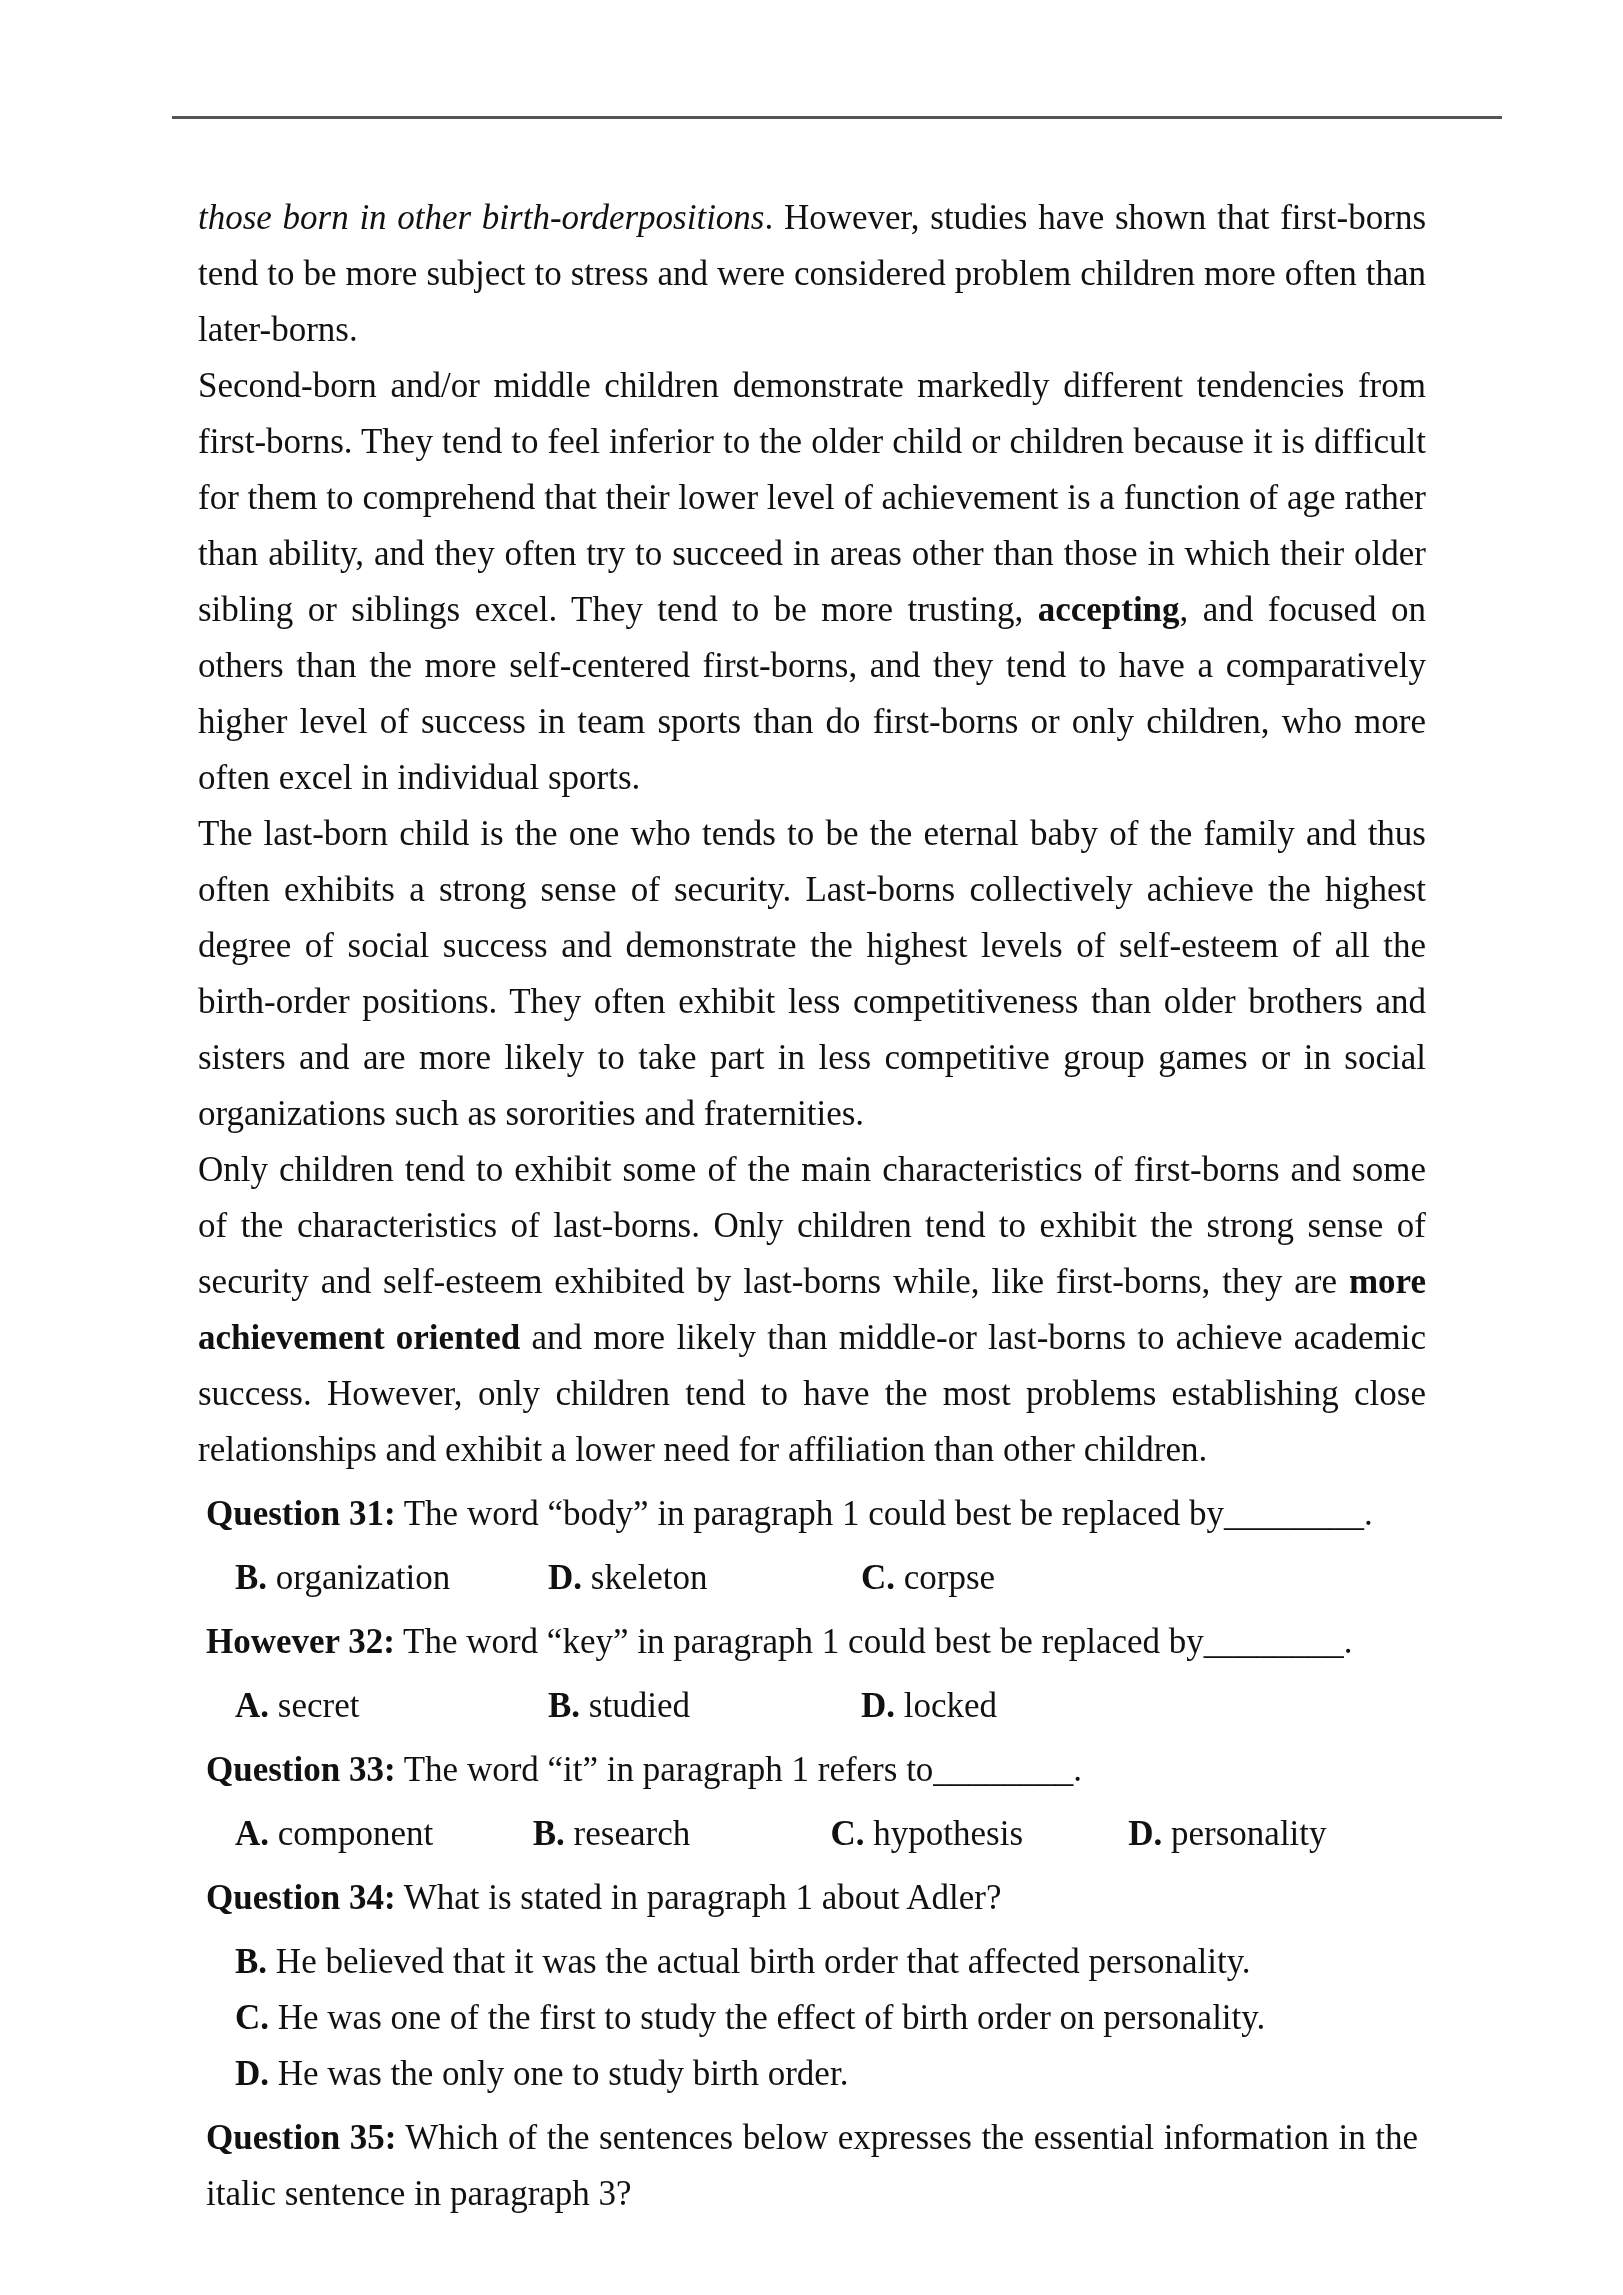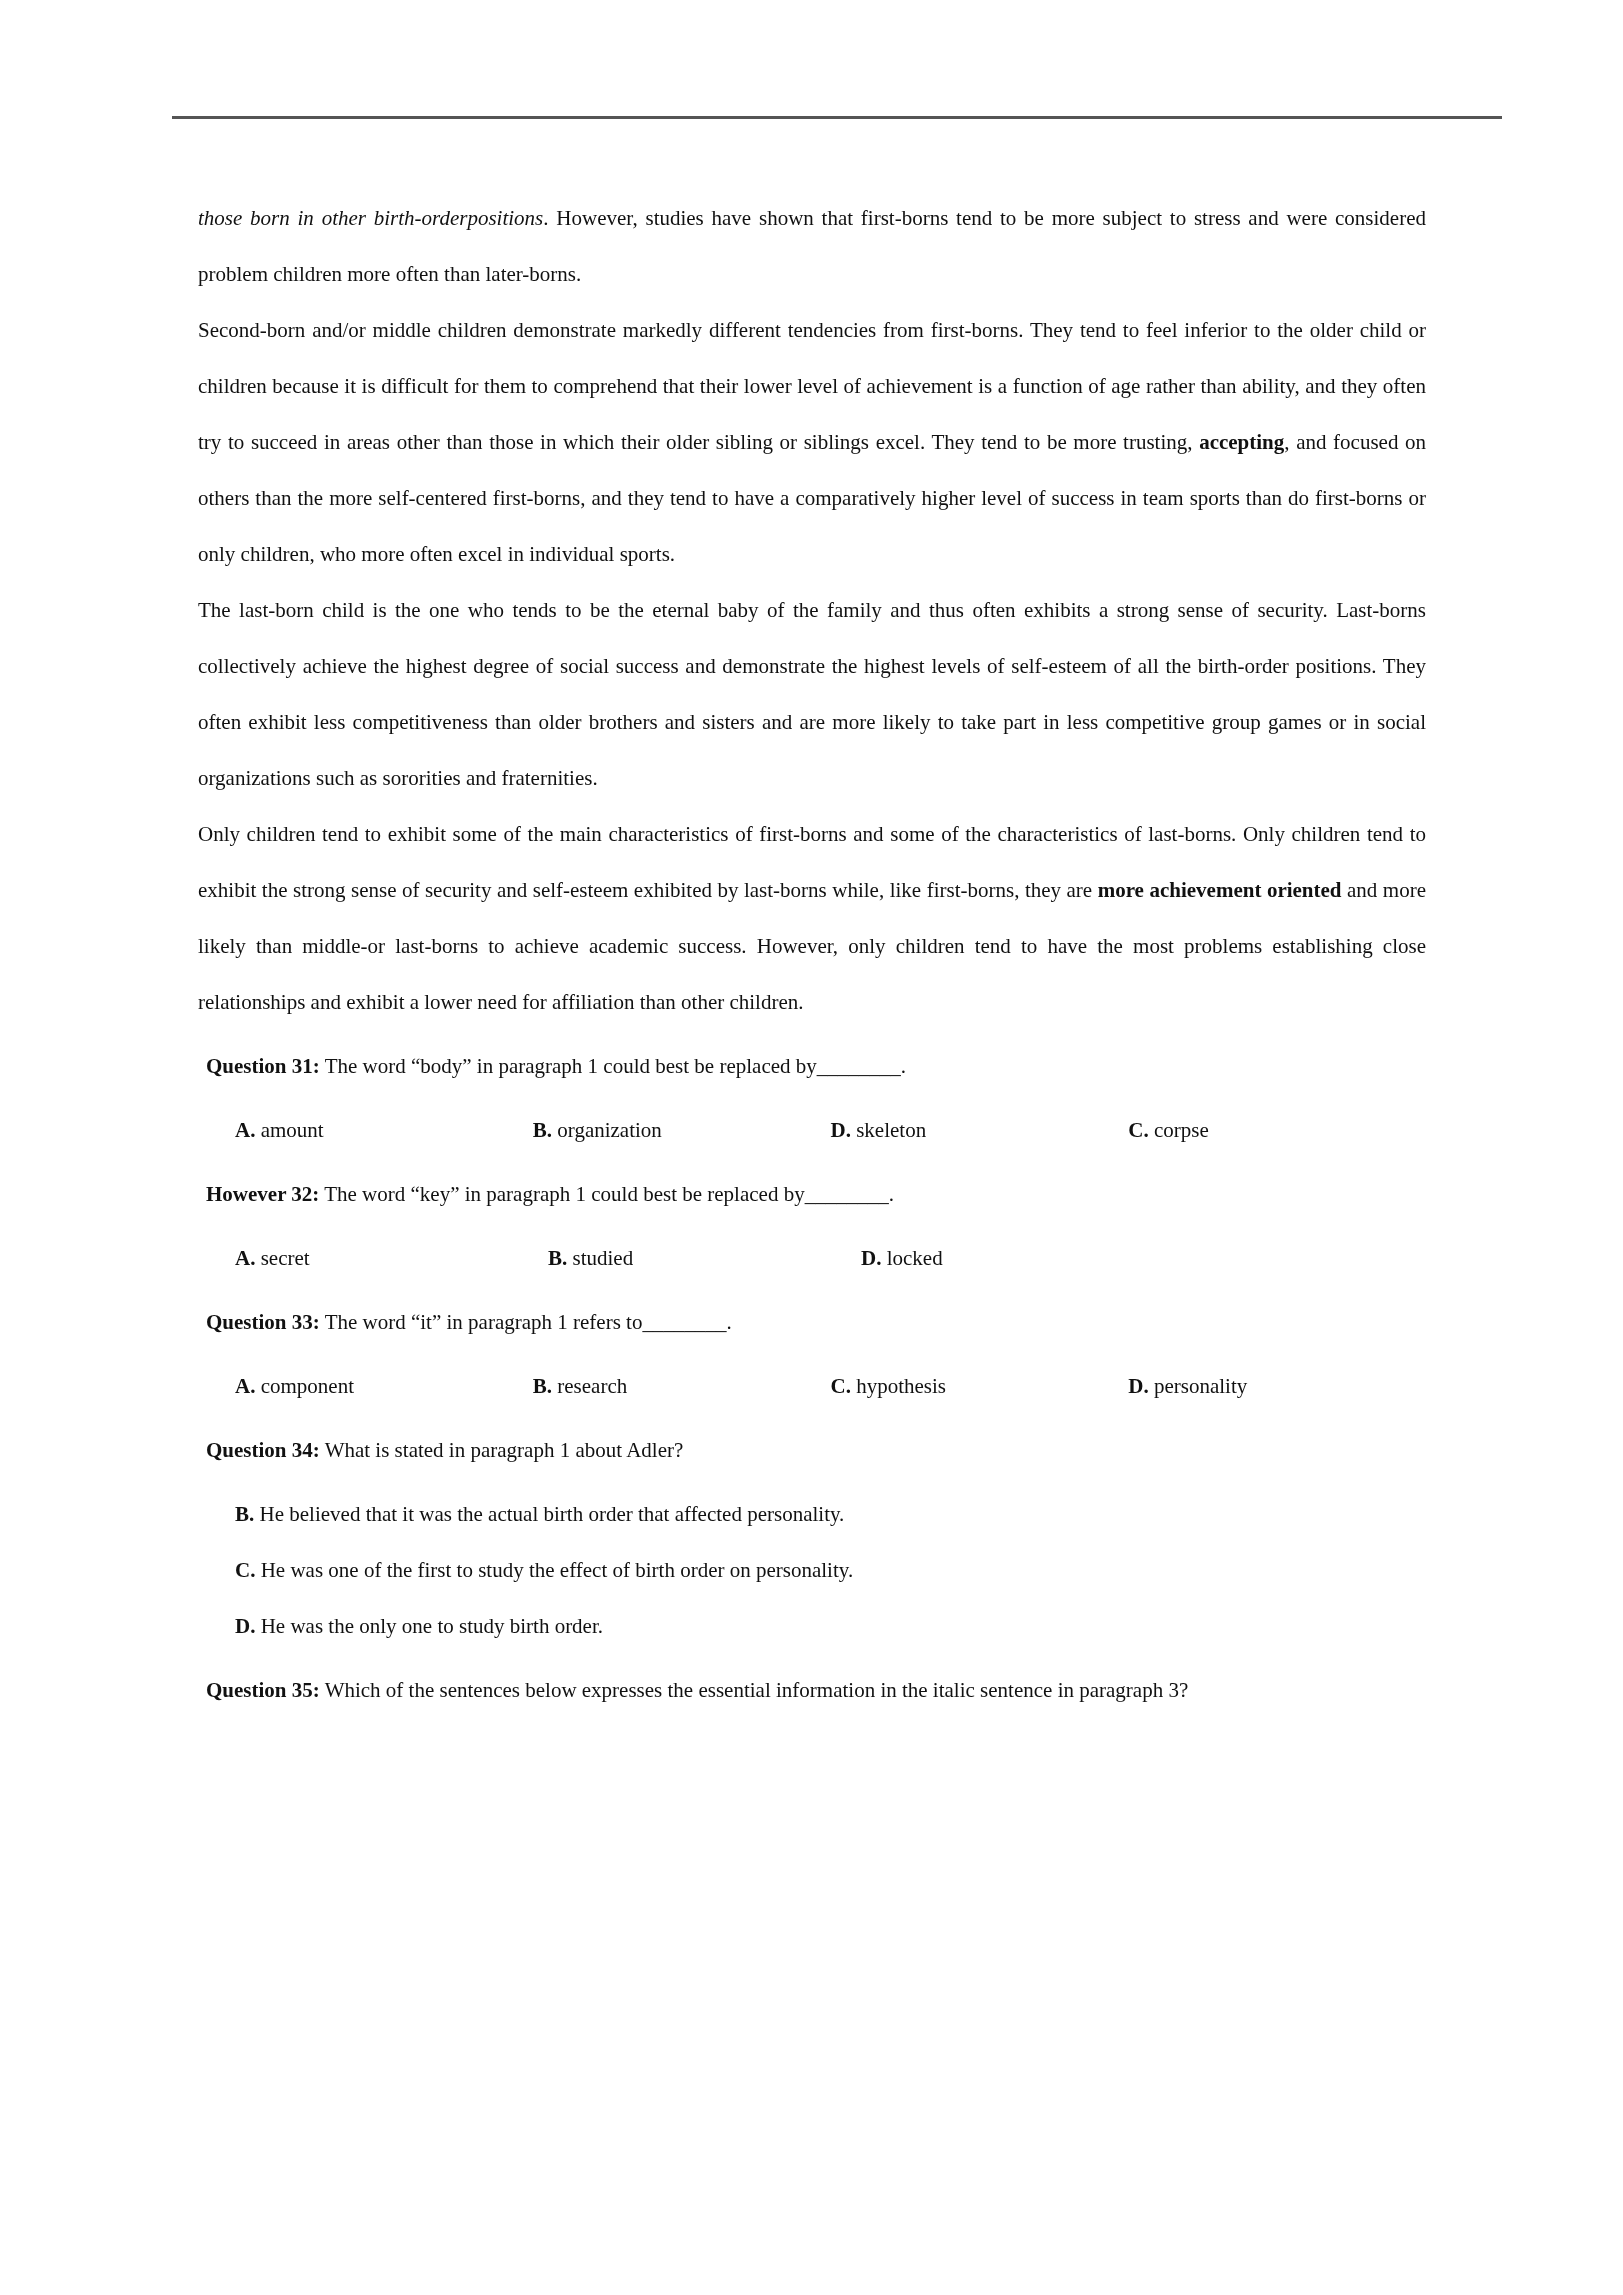--- a/index.html
+++ b/index.html
@@ -17,21 +17,21 @@
       top: 116px;
       width: 1330px;
       height: 2.6px;
       background: #555555;
     }
     .content {
       position: absolute;
       left: 198px;
       top: 190px;
       width: 1228px;
-      font-size: 21px;
+      font-size: 35px;
       line-height: 56px;
     }
     .para {
       margin: 0;
       text-align: justify;
       text-align-last: left;
     }
     .para span.u {
       font-weight: bold;
       text-decoration-thickness: 2.6px;
@@ -65,21 +65,20 @@
 
   <p class="para"><span>Second-born and/or middle children demonstrate markedly different tendencies from first-borns. They tend to feel inferior to the older child or children because it is difficult for them to comprehend that their lower level of achievement is a function of age rather than ability, and they often try to succeed in areas other than those in which their older sibling or siblings excel. They tend to be more trusting, </span><span class="u">accepting</span><span>, and focused on others than the more self-centered first-borns, and they tend to have a comparatively higher level of success in team sports than do first-borns or only children, who more often excel in individual sports.</span></p>
 
   <p class="para">The last-born child is the one who tends to be the eternal baby of the family and thus often exhibits a strong sense of security. Last-borns collectively achieve the highest degree of social success and demonstrate the highest levels of self-esteem of all the birth-order positions. They often exhibit less competitiveness than older brothers and sisters and are more likely to take part in less competitive group games or in social organizations such as sororities and fraternities.</p>
 
   <p class="para"><span>Only children tend to exhibit some of the main characteristics of first-borns and some of the characteristics of last-borns. Only children tend to exhibit the strong sense of security and self-esteem exhibited by last-borns while, like first-borns, they are </span><span class="u">more achievement oriented</span><span> and more likely than middle-or last-borns to achieve academic success. However, only children tend to have the most problems establishing close relationships and exhibit a lower need for affiliation than other children.</span></p>
 
   <div>
     <p class="question"><span class="qlabel">Question 31:</span><span> The word “body” in paragraph 1 could best be replaced by________.</span></p>
     <div class="options-row">
-      <div class="opt"><span class="letter">A.</span><span> amount</span></div>
       <div class="opt"><span class="letter">B.</span><span> organization</span></div>
       <div class="opt"><span class="letter">D.</span><span> skeleton</span></div>
       <div class="opt"><span class="letter">C.</span><span> corpse</span></div>
     </div>
   </div>
 
   <div>
     <p class="question"><span class="qlabel">However 32:</span><span> The word “key” in paragraph 1 could best be replaced by________.</span></p>
     <div class="options-row">
       <div class="opt"><span class="letter">A.</span><span> secret</span></div>

